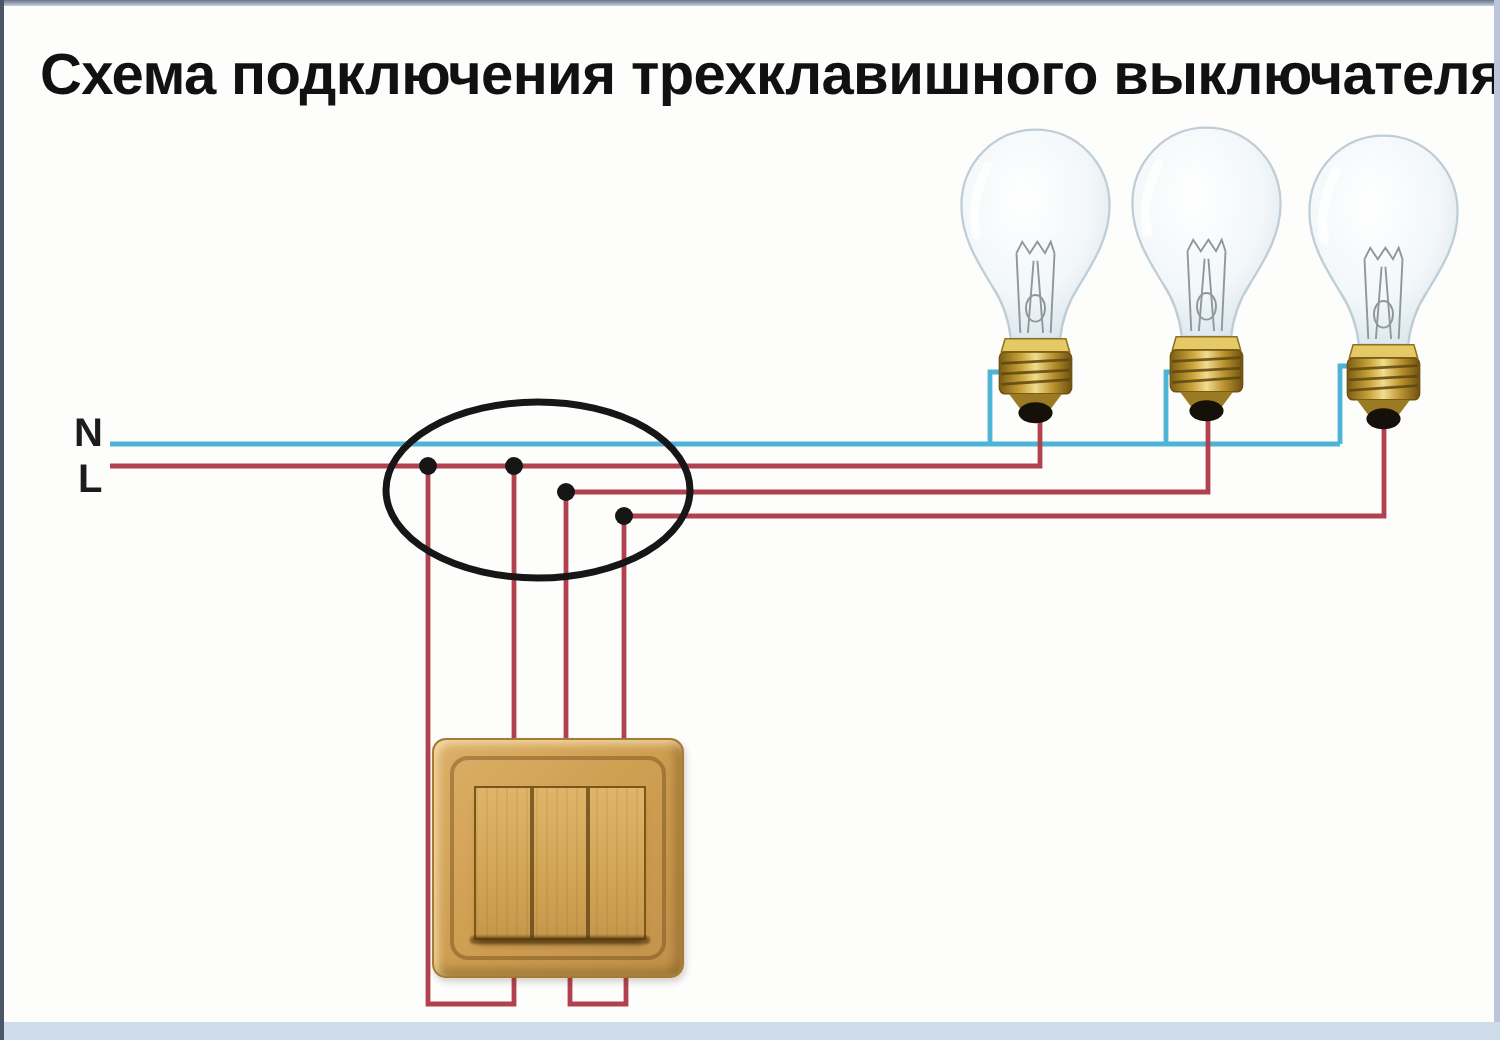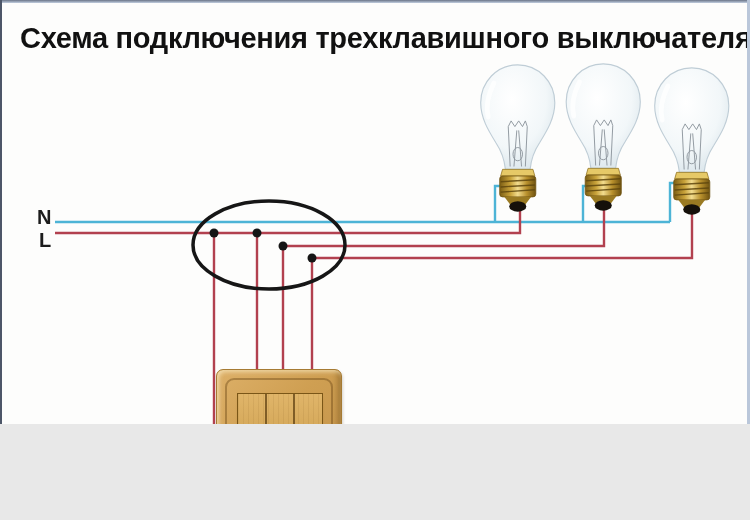--- a/index.html
+++ b/index.html
@@ -1,17 +1,17 @@
 <!DOCTYPE html>
 <html style="--wire_neutral: #4db4d6; --wire_phase: #b2414f; --ink: #161616; --wood_light: #ddb068; --wood_mid: #cf9f52; --frame_light: #bac7da; --frame_bottom: #cfdcea; --frame_left: #4d5668;"><head>
 <meta charset="utf-8">
 <style>
   html,body{margin:0;padding:0;background:#e8e8e8;}
   .canvas{
-    position:relative;width:750px;height:424px;background:#fdfdfc;
+    position:relative;width:750px;height:520px;background:#fdfdfc;
     overflow:hidden;font-family:"Liberation Sans",sans-serif;
   }
   
   .frame-top{position:absolute;left:0;top:0;width:750px;height:3px;
     background:linear-gradient(#6a7488,#c2cfe0);}
   .frame-right{position:absolute;right:0;top:0;width:3px;height:520px;background:var(--frame_light,#bac7da);}
   .frame-bottom{position:absolute;left:0;top:511px;width:750px;height:9px;background:var(--frame_bottom,#cfdcea);}
   .frame-left{position:absolute;left:0;top:0;width:2px;height:520px;background:var(--frame_left,#4d5668);}
 
   .title{

